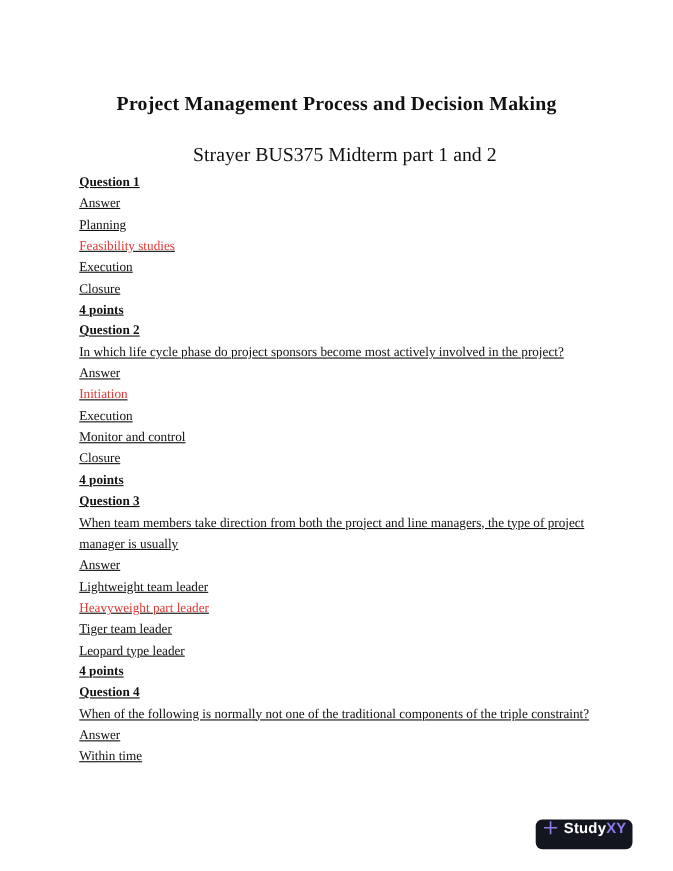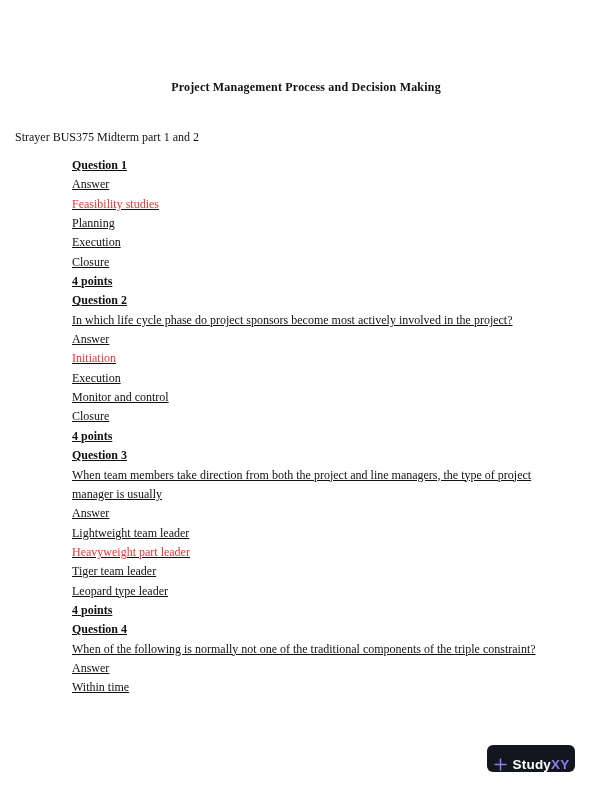--- a/index.html
+++ b/index.html
@@ -15,30 +15,31 @@
     overflow: hidden;
     font-family: "Liberation Serif", serif;
     color: var(--text, #111111);
   }
   .doc-title {
     position: absolute;
     top: 72px;
     left: 0;
     right: 0;
     text-align: center;
-    font-size: 12px;
+    font-size: 18px;
     font-weight: bold;
     letter-spacing: 0.2px;
   }
   .doc-subtitle {
     position: absolute;
     top: 130px;
     left: 15px;
     right: 0;
-    font-size: 12px;
+    text-align: center;
+    font-size: 18px;
     font-weight: normal;
   }
   .doc-body {
     position: absolute;
     top: 156px;
     left: 72px;
     width: 468px;
     font-size: 12px;
     line-height: 19.35px;
     text-decoration: underline;
@@ -48,21 +49,21 @@
   .line.red { color: var(--red, #e03a35); }
   .brand-badge {
     position: absolute;
     left: 487px;
     top: 745px;
     width: 88px;
     height: 27px;
     background: var(--logo-bg, #14161f);
     border-radius: 6px;
     display: flex;
-    align-items: flex-end;
+    align-items: flex-start;
     justify-content: center;
     gap: 5px;
     font-family: "Liberation Sans", sans-serif;
     cursor: pointer;
   }
   .brand-badge svg {
     display: block;
   }
   .brand-badge .plus-stroke {
     stroke: var(--accent, #8678e0);
@@ -84,22 +85,22 @@
 
 <div class="page">
 
   <h1 class="doc-title">Project Management Process and Decision Making</h1>
 
   <div class="doc-subtitle">Strayer BUS375 Midterm part 1 and 2</div>
 
   <main class="doc-body">
       <div class="line bold">Question 1</div>
       <div class="line">Answer</div>
+      <div class="line">Planning</div>
       <div class="line red">Feasibility studies</div>
-      <div class="line">Planning</div>
       <div class="line">Execution</div>
       <div class="line">Closure</div>
       <div class="line bold">4 points</div>
       <div class="line bold">Question 2</div>
       <div class="line">In which life cycle phase do project sponsors become most actively involved in the project?</div>
       <div class="line">Answer</div>
       <div class="line red">Initiation</div>
       <div class="line">Execution</div>
       <div class="line">Monitor and control</div>
       <div class="line">Closure</div>

